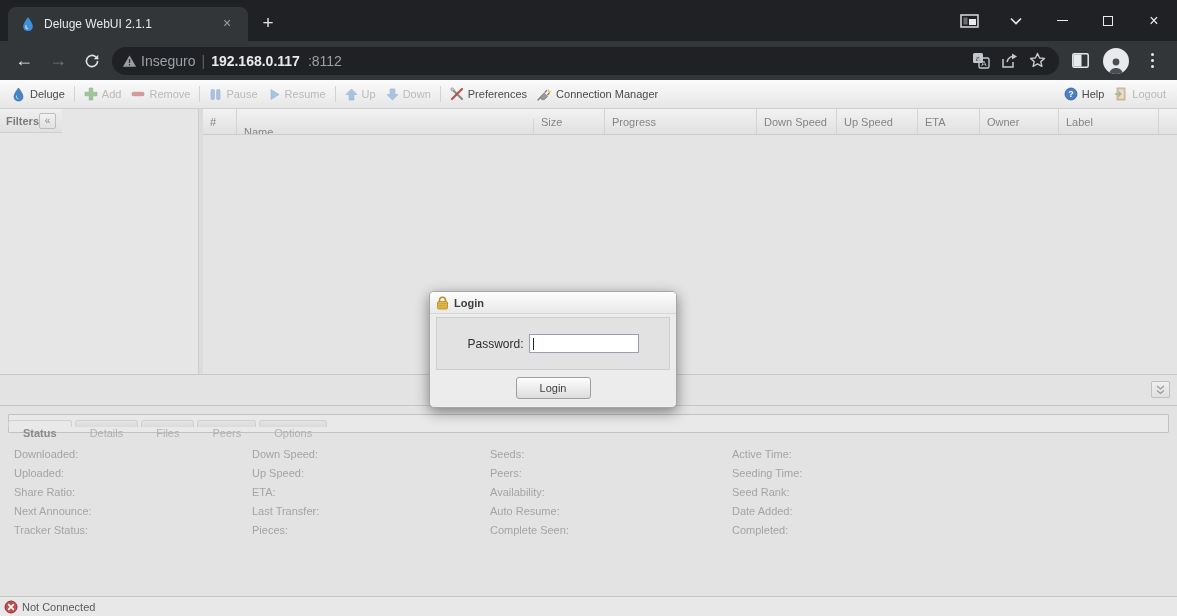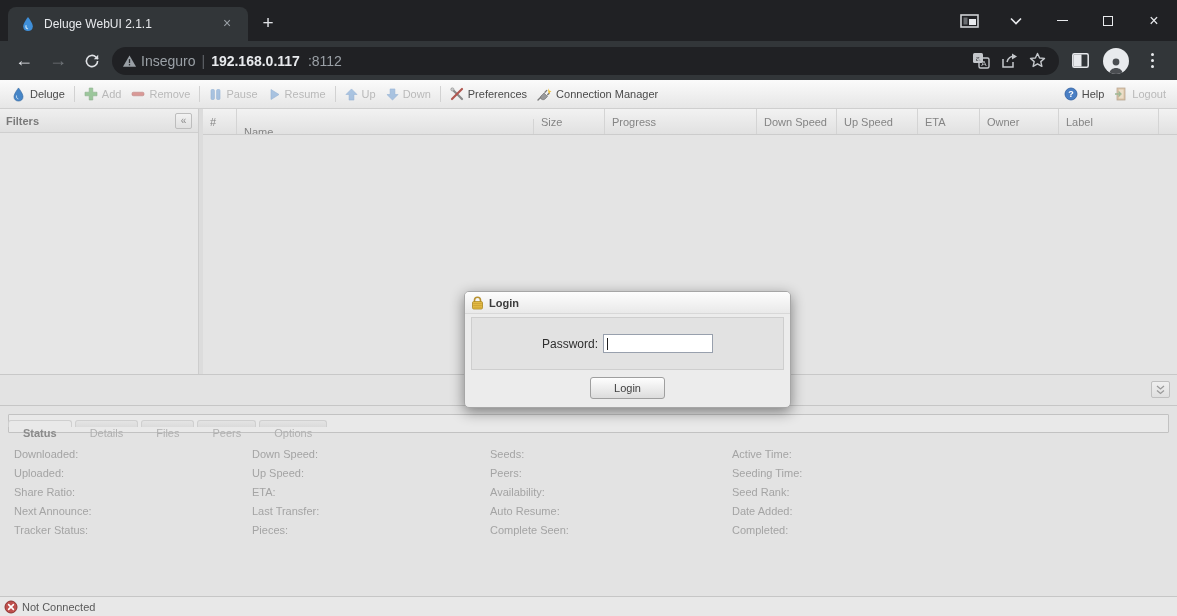--- a/index.html
+++ b/index.html
@@ -47,21 +47,21 @@
               display:flex; align-items:center; padding:0 6px; font-size:11px; }
   .titem { display:flex; align-items:center; gap:4px; padding:3px 5px; border-radius:2px; cursor:pointer; }
   .titem .lbl { color:#4a4a4a; }
   .titem.disabled .lbl { color:#b9b9b9; }
   .titem.disabled svg { opacity:.55; }
   .tsep { width:1px; height:16px; background:#d2d2d2; margin:0 4px; }
   .tspacer { flex:1; }
 
   
   .main { height:265px; display:flex; background:#e3e3e3; }
-  .filters { width:199px; border-right:1px solid #cdcdcd; background:#e6e6e6; display:flex; flex-direction:column; }
+  .filters { width:199px; border-right:1px solid #cdcdcd; background:#e6e6e6; display:flex; flex-direction:row; }
   .filters-hd { height:24px; background:linear-gradient(#efefef,#e0e0e0); border-bottom:1px solid #cfcfcf;
                 display:flex; align-items:center; padding:0 6px; }
   .filters-title { font-size:11px; font-weight:bold; color:#7a7a7a; flex:1; }
   .collapse-btn { width:17px; height:16px; border:1px solid #bdbdbd; border-radius:2px;
                   background:linear-gradient(#f2f2f2,#e0e0e0); display:flex; align-items:center;
                   justify-content:center; color:#8a8a8a; font-size:10px; cursor:pointer; }
   .filters-body { flex:1; background:#e6e6e6; }
   .splitter { width:4px; background:#dcdcdc; cursor:col-resize; }
   .grid { flex:1; display:flex; flex-direction:column; background:#e4e4e4; }
   .grid-hd { height:26px; display:flex; background:linear-gradient(#f2f2f2,#e1e1e1); border-bottom:1px solid #ccc; }
@@ -83,21 +83,21 @@
   .pbar { margin:8px; height:19px; border:1px solid #c2c2c2; background:#e9e9e9; border-radius:1px; }
   .fields { display:grid; grid-template-columns:238px 238px 242px auto; padding:4px 0 0 14px; }
   .fields .cell { font-size:11px; color:#a4a4a4; line-height:19px; white-space:nowrap; }
 
   
   .statusbar { height:20px; background:#e8e8e8; border-top:1px solid #c6c6c6; display:flex;
                align-items:center; gap:4px; padding:0 4px; position:absolute; bottom:0; width:100%; }
   .statusbar .txt { font-size:11px; color:#5a5a5a; }
 
   
-  .dlg { position:absolute; left:464px; top:291px; width:327px; height:117px; background:#ececec;
+  .dlg { position:absolute; left:429px; top:291px; width:248px; height:117px; background:#ececec;
          border:1px solid #a6a6a6; border-radius:5px; box-shadow:0 4px 14px rgba(0,0,0,.45); z-index:10; }
   .dlg-hd { height:22px; background:linear-gradient(#fdfdfd,#e9e9e9); border-bottom:1px solid #d8d8d8;
             border-radius:4px 4px 0 0; display:flex; align-items:center; gap:5px; padding:0 6px; }
   .dlg-title { font-size:11px; font-weight:bold; color:#3c3c3c; }
   .dlg-body { margin:3px 6px 0 6px; height:53px; background:#e2e2e2; border:1px solid #cecece;
               display:flex; align-items:center; justify-content:center; gap:5px; }
   .dlg-label { font-size:12px; color:#2e2e2e; }
   .input-wrap { position:relative; }
   .pw-input { width:110px; height:19px; border:1px solid #98a0ad; background:#fff; font-size:11px; padding:0 3px; }
   .caret { position:absolute; left:4px; top:4px; width:1px; height:12px; background:#222; animation:blink 1s steps(1) infinite; }

